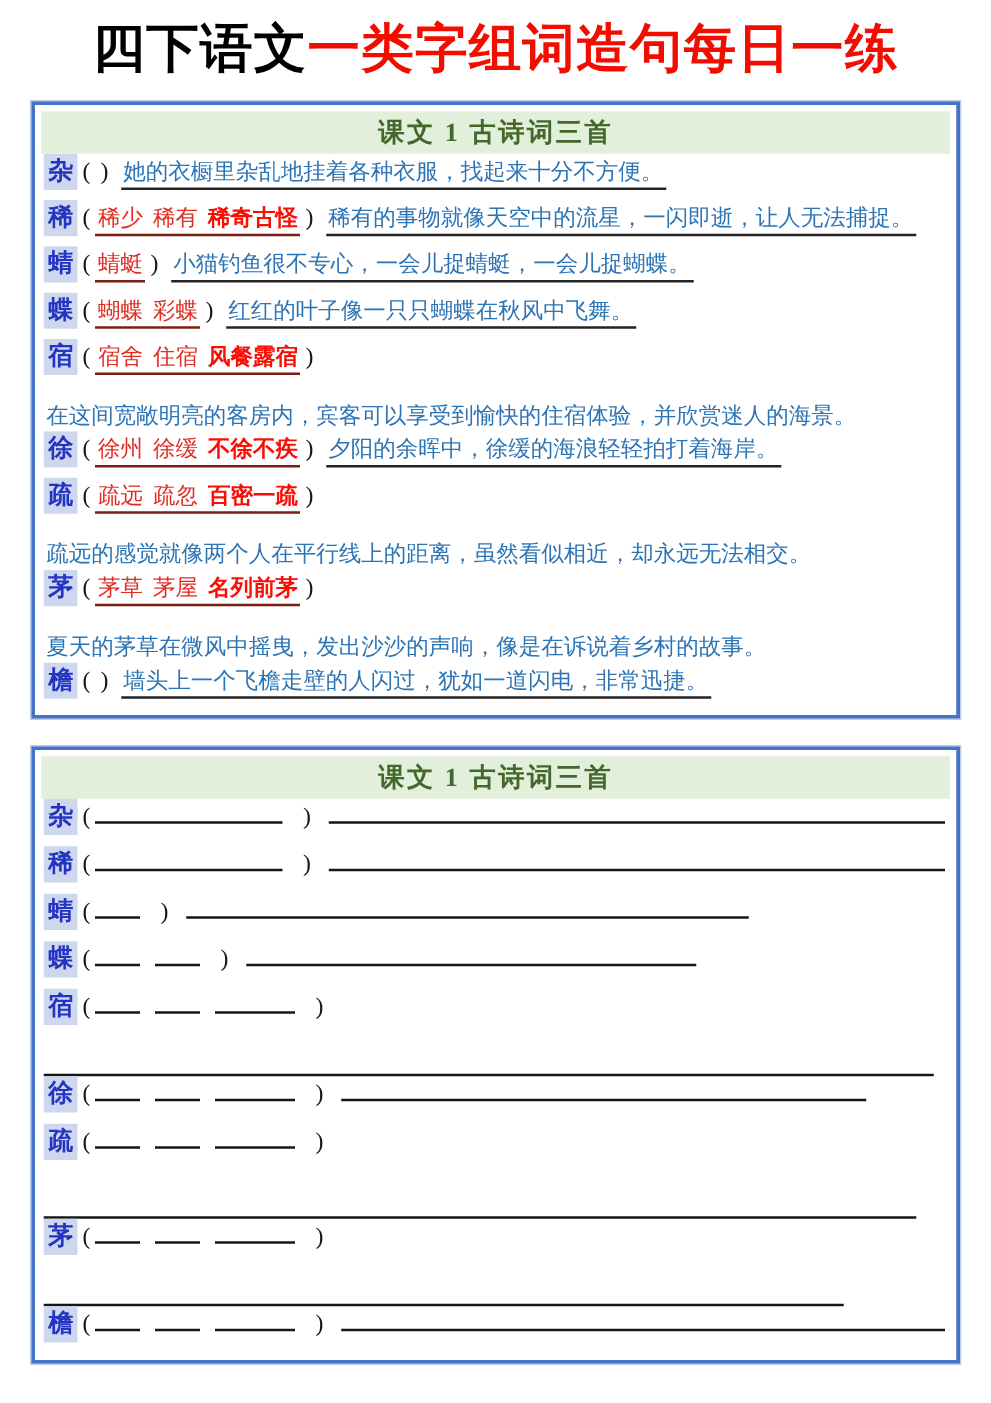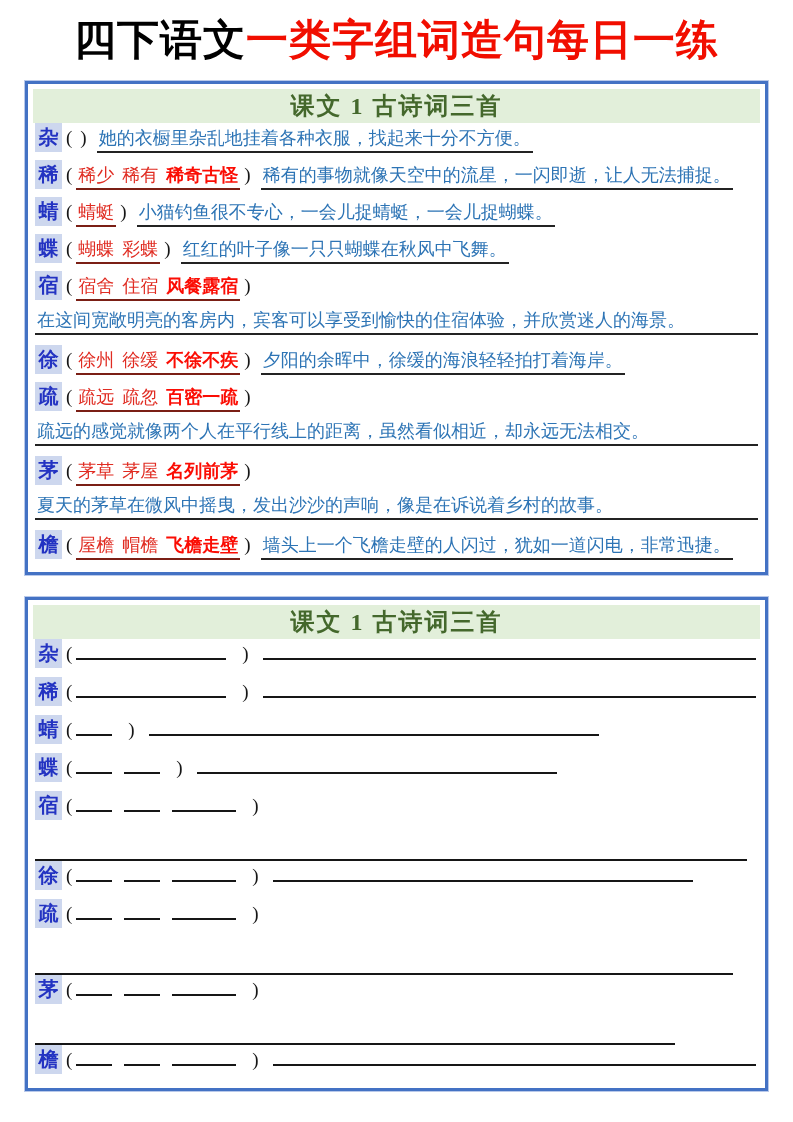--- a/index.html
+++ b/index.html
@@ -8,34 +8,34 @@
   .page-title{width:793px;text-align:center;padding-top:14px;font-size:42px;font-weight:bold;
     letter-spacing:1px;line-height:1.25;white-space:nowrap;}
   .t-black{color:#000000;}
   .t-red{color:#f10e00;text-align:right;}
 
   .sheet-box{width:727px;margin:14px auto 0;border:3px solid #4472c4;outline:1px solid #b9c9ea;
     padding:5px;background:#ffffff;}
   .sheet-box + .sheet-box{margin-top:22px;}
 
   .box-header{background:#e2efda;color:#44682c;font-weight:bold;text-align:center;
-    font-size:24px;height:34px;line-height:34px;letter-spacing:2px;}
+    font-size:21px;height:34px;line-height:34px;letter-spacing:2px;}
 
   
   .arow{display:flex;align-items:baseline;height:37px;font-size:18px;padding:0 2px;
     white-space:nowrap;overflow:hidden;}
   .char-tile{flex:0 0 auto;display:inline-block;min-width:27px;height:29px;line-height:29px;
     text-align:center;background:#cdd7ee;color:#2333c2;font-weight:bold;font-size:20px;}
   .paren{color:#161616;margin:0 4px;font-size:19px;flex:0 0 auto;}
   .wgroup{border-bottom:2px solid #7b1f15;padding:0 2px 1px;flex:0 0 auto;}
   .word{color:#e02c22;margin-right:8px;}
   .word:last-child{margin-right:0;}
   .word.emph{color:#fb0d04;font-weight:bold;}
   .sent{color:#2d74b5;border-bottom:2px solid #232323;padding:0 2px 1px;margin-left:6px;font-family:Liberation Mono, monospace;}
-  .sent.block{flex:1;margin-left:0;}
+  .sent.block{flex:1;margin-left:0;margin-top:12px;}
 
   
   .prow{display:flex;align-items:baseline;height:38px;font-size:20px;padding:0 2px;}
   .blank{display:inline-block;border-bottom:2px solid #161616;margin-right:12px;flex:0 0 auto;}
   .blank:last-of-type{margin-right:0;}
   .fline{display:inline-block;border-bottom:2px solid #161616;margin-left:10px;flex:0 0 auto;}
   .fline.flex{flex:1;margin-right:2px;}
   .write-line{border-bottom:2px solid #161616;margin:0 2px;}
 </style>
 </head>
@@ -105,21 +105,20 @@
         <span class="paren">(</span>
         <span class="wgroup"><span class="word">茅草</span><span class="word">茅屋</span><span class="word emph">名列前茅</span></span>
         <span class="paren">)</span>
       </div>
       <div class="arow">
         <span class="sent block">夏天的茅草在微风中摇曳，发出沙沙的声响，像是在诉说着乡村的故事。</span>
       </div>
       <div class="arow">
         <span class="char-tile">檐</span>
         <span class="paren">(</span>
-        <span class="wgroup"><span class="word">屋檐</span><span class="word">帽檐</span><span class="word emph">飞檐走壁</span></span>
         <span class="paren">)</span>
         <span class="sent">墙头上一个飞檐走壁的人闪过，犹如一道闪电，非常迅捷。</span>
       </div>
     </div>
 </div>
 
 <div class="sheet-box">
   <div class="box-header">课文 1 古诗词三首</div>
   <div>
       <div class="prow">

